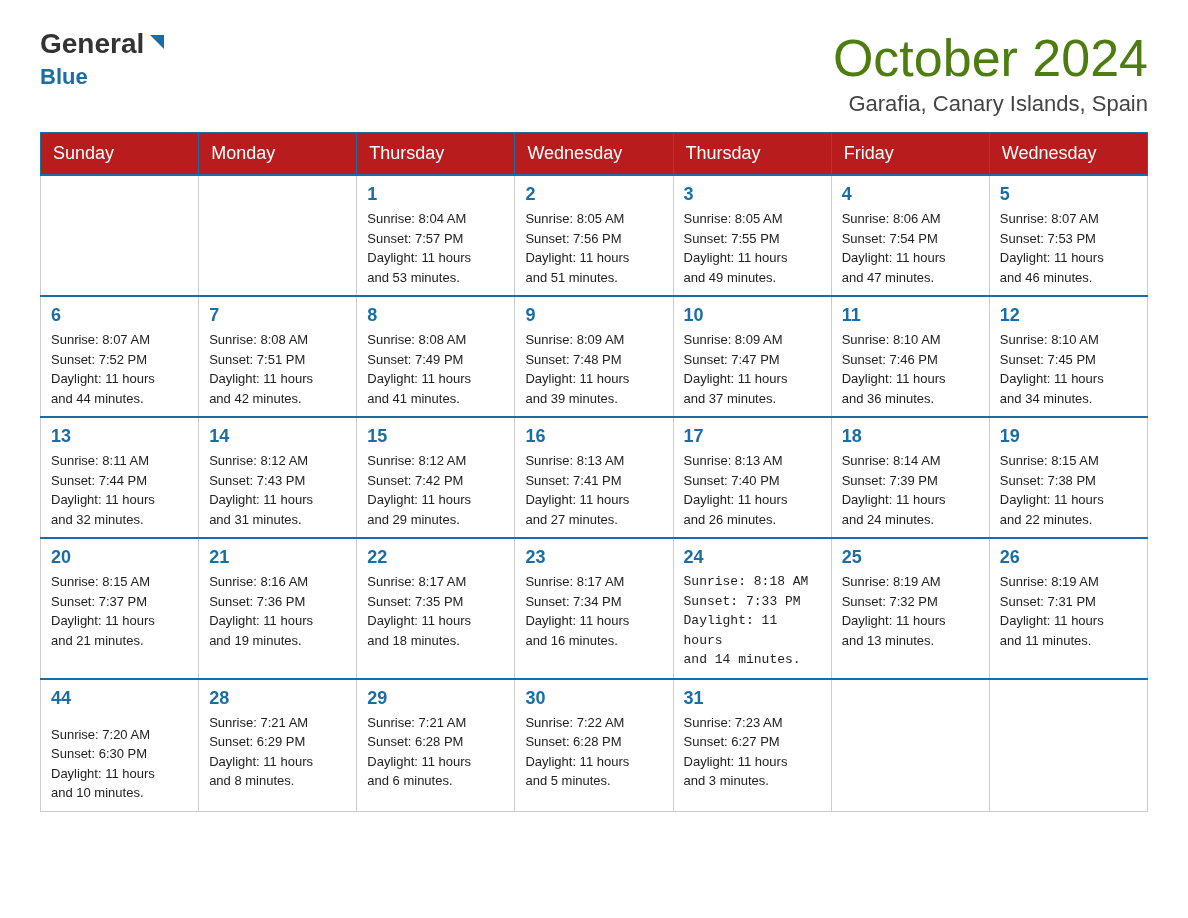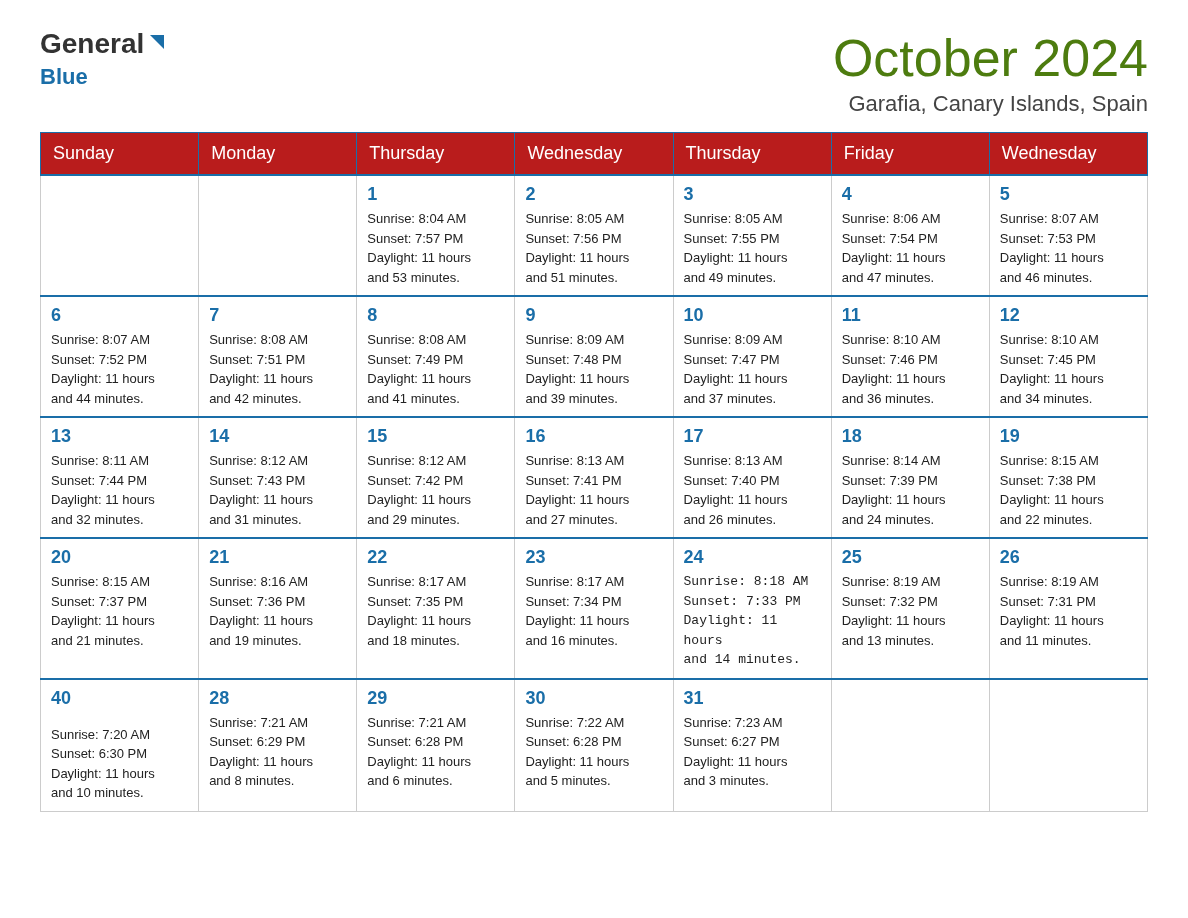--- a/index.html
+++ b/index.html
@@ -309,21 +309,21 @@
         <td>
           <span class="day-number">26</span>
           <div class="day-info" style="white-space: pre-line;">Sunrise: 8:19 AM
 Sunset: 7:31 PM
 Daylight: 11 hours
 and 11 minutes.</div>
         </td>
       </tr>
       <tr class="week-row">
         <td>
-          <span class="day-number">40</span>
+          <span class="day-number">44</span>
           <div class="day-info" style="white-space: pre-line; margin-top: 16px;">Sunrise: 7:20 AM
 Sunset: 6:30 PM
 Daylight: 11 hours
 and 10 minutes.</div>
         </td>
         <td>
           <span class="day-number">28</span>
           <div class="day-info" style="white-space: pre-line;">Sunrise: 7:21 AM
 Sunset: 6:29 PM
 Daylight: 11 hours

